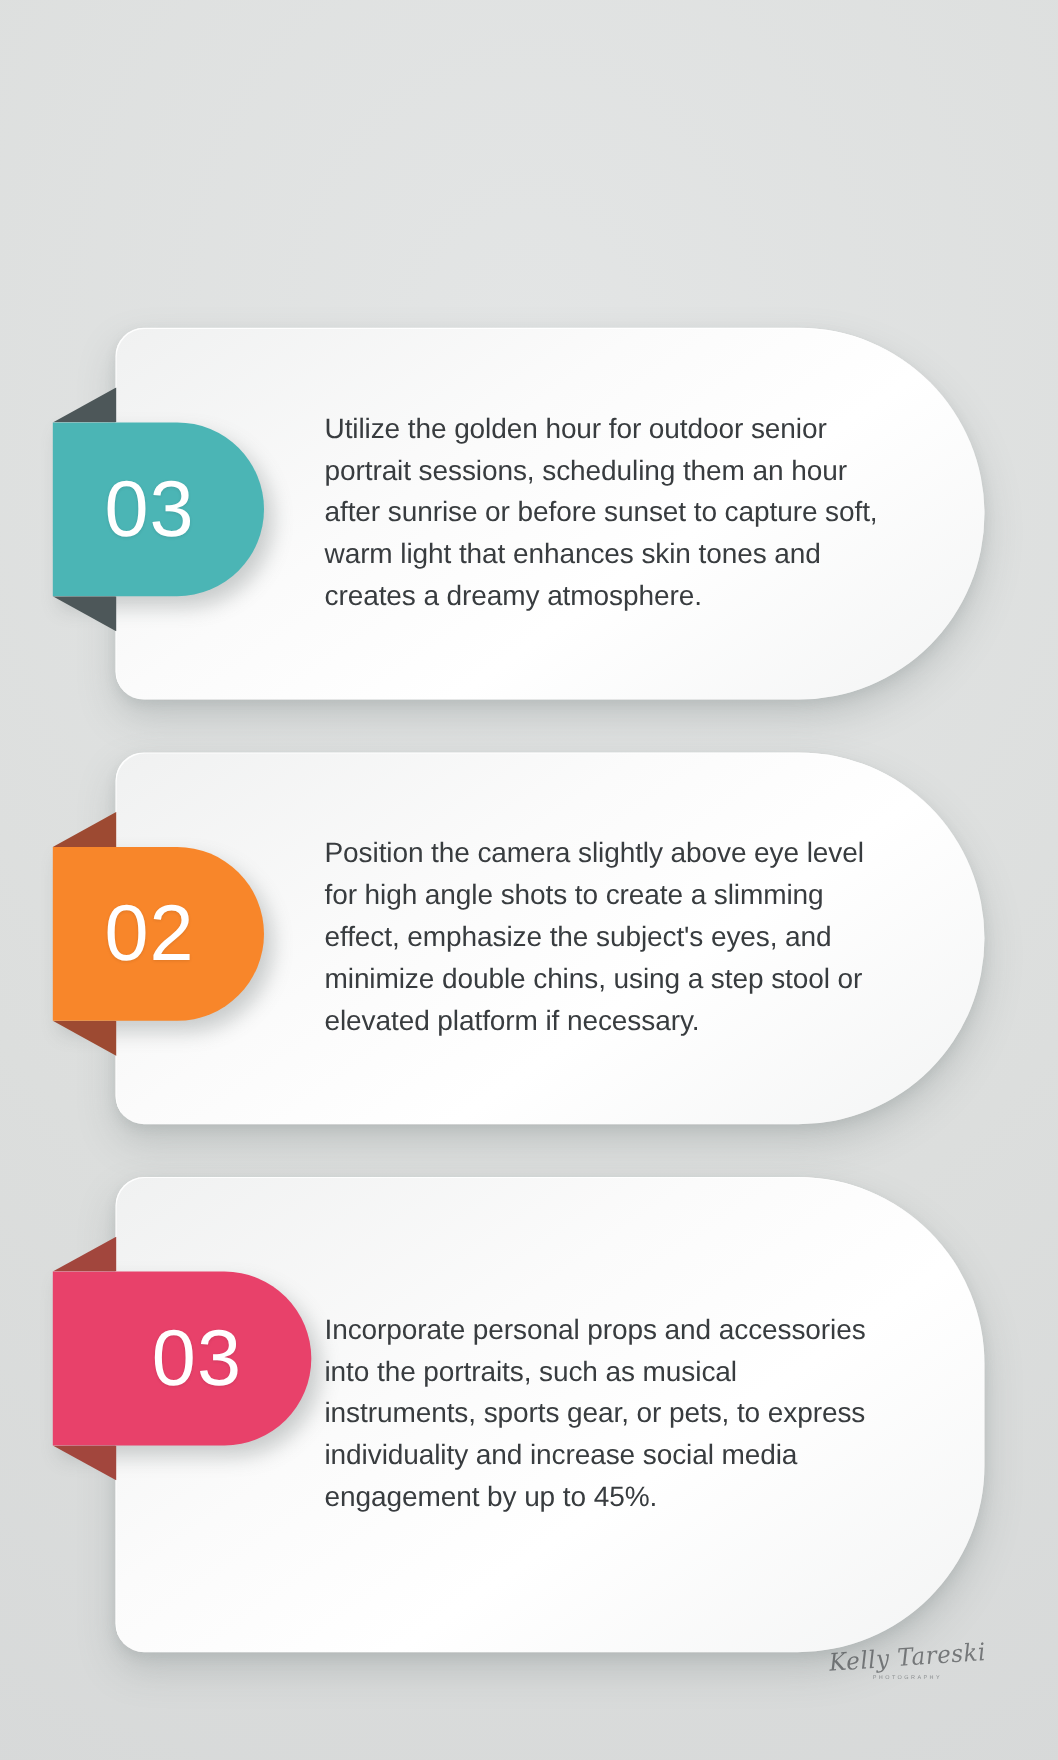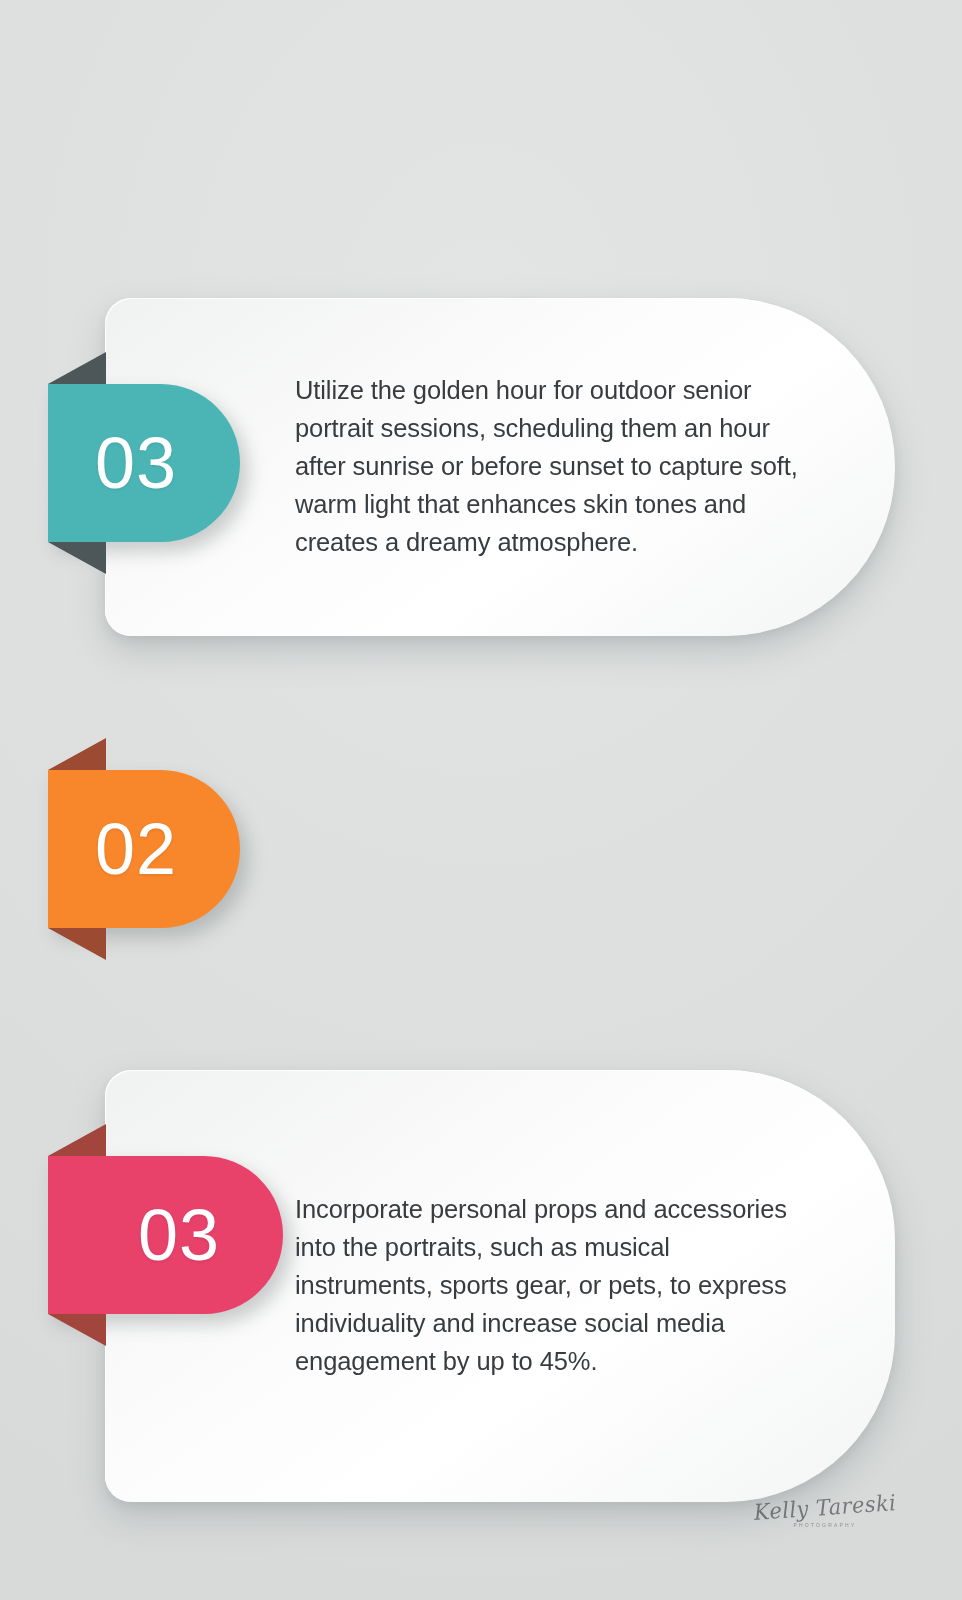--- a/index.html
+++ b/index.html
@@ -150,20 +150,23 @@
 
   <div class="card" id="card-1">
     <div class="card-text">Utilize the golden hour for outdoor senior portrait sessions, scheduling them an hour after sunrise or before sunset to capture soft, warm light that enhances skin tones and creates a dreamy atmosphere.</div>
   </div>
   <div class="badge" id="badge-1" style="background: rgb(75, 181, 181);">
     <span class="fold fold-top" style="background: rgb(77, 87, 89);"></span>
     <span class="fold fold-bottom" style="background: rgb(77, 87, 89);"></span>
     <span class="badge-number">03</span>
   </div>
 
+  <div class="card" id="card-2">
+    <div class="card-text">Position the camera slightly above eye level for high angle shots to create a slimming effect, emphasize the subject's eyes, and minimize double chins, using a step stool or elevated platform if necessary.</div>
+  </div>
   <div class="badge" id="badge-2" style="background: rgb(248, 134, 42);">
     <span class="fold fold-top" style="background: rgb(157, 74, 50);"></span>
     <span class="fold fold-bottom" style="background: rgb(157, 74, 50);"></span>
     <span class="badge-number">02</span>
   </div>
 
   <div class="card" id="card-3">
     <div class="card-text">Incorporate personal props and accessories into the portraits, such as musical instruments, sports gear, or pets, to express individuality and increase social media engagement by up to 45%.</div>
   </div>
   <div class="badge" id="badge-3" style="background: rgb(232, 65, 106); padding-left: 43px;">

